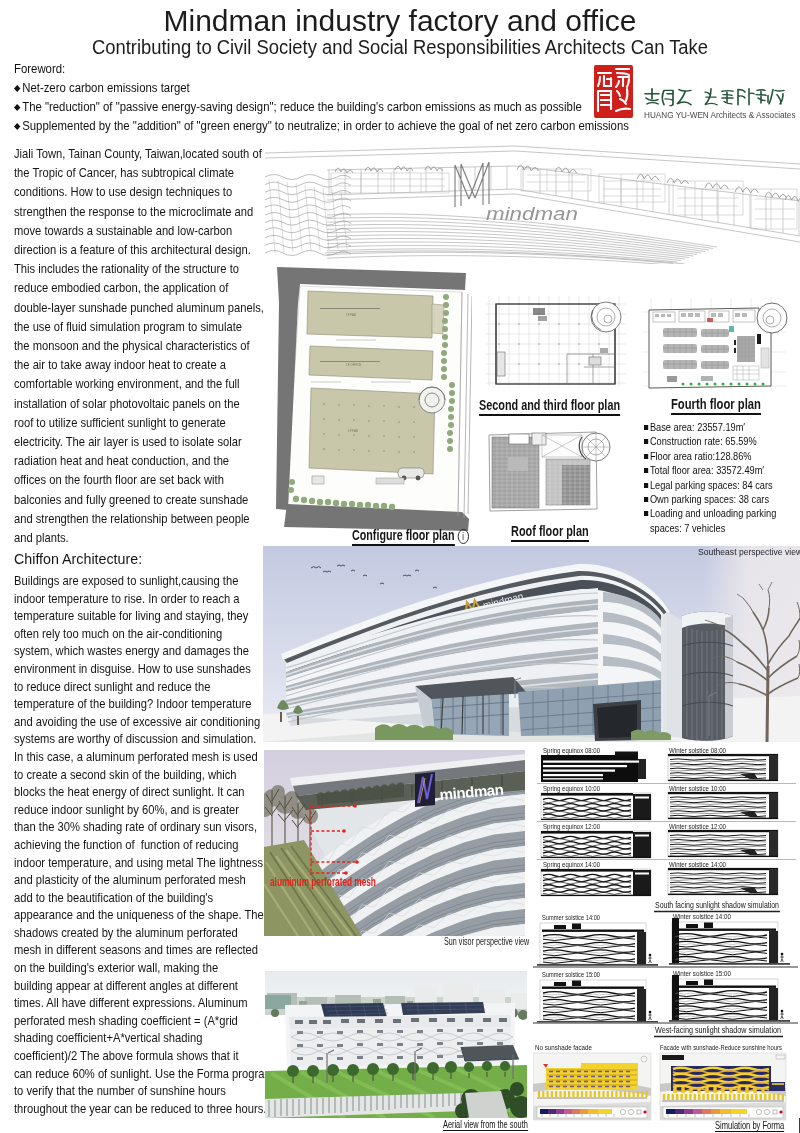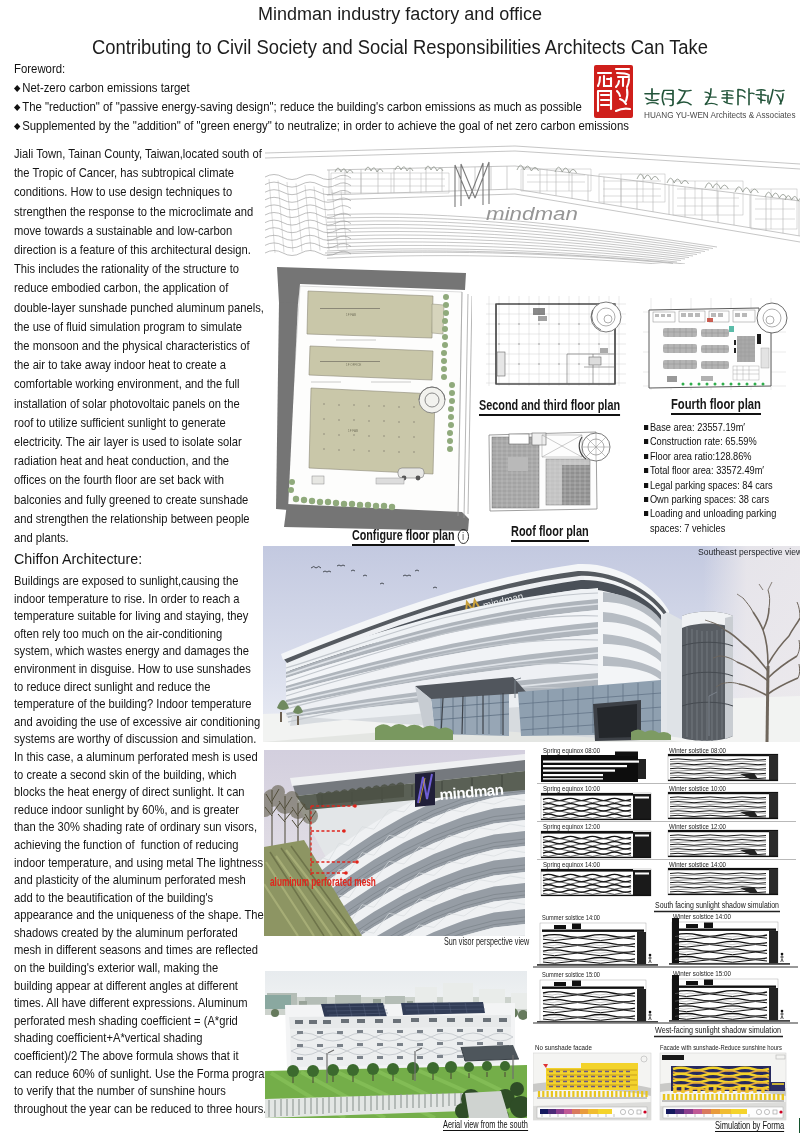--- a/index.html
+++ b/index.html
@@ -6,21 +6,21 @@
 body{width:800px;height:1133px;position:relative;background:#fff;font-family:"Liberation Sans",sans-serif;color:#111;overflow:hidden;}
 .abs{position:absolute;}
 .dm{display:inline-block;width:5px;height:5px;background:#111;transform:rotate(45deg);margin:0 3px 1px 1px;}
 .sq{display:inline-block;width:5px;height:5px;background:#111;margin:0 2px 1px 0;}
 .cap{font-weight:bold;color:#161616;}
 .u{border-bottom:2px solid #111;padding-bottom:1px;}
 </style>
 </head>
 <body>
 
-<div class="abs" style="left:0;top:4px;width:800px;text-align:center;font-size:18px;color:#1c1c1c;">Mindman industry factory and office</div>
+<div class="abs" style="left:0;top:4px;width:800px;text-align:center;font-size:30px;color:#1c1c1c;">Mindman industry factory and office</div>
 
 <div class="abs" style="left:0;top:36px;width:800px;text-align:center;font-size:19.5px;color:#1c1c1c;transform:scaleX(0.943);transform-origin:400px 0;white-space:nowrap;">Contributing to Civil Society and Social Responsibilities Architects Can Take</div>
 
 <div class="abs" style="left:14px;top:62px;font-size:12.5px;white-space:nowrap;transform:scaleX(0.91);transform-origin:0 0;">Foreword:</div>
 
 <div class="abs" style="left:14px;top:81px;font-size:12.5px;white-space:nowrap;transform:scaleX(0.91);transform-origin:0 0;"><span class="dm"></span>Net-zero carbon emissions target</div>
 
 <div class="abs" style="left:14px;top:100px;font-size:12.5px;white-space:nowrap;transform:scaleX(0.91);transform-origin:0 0;"><span class="dm"></span>The "reduction" of "passive energy-saving design"; reduce the building's carbon emissions as much as possible</div>
 
 <div class="abs" style="left:14px;top:119px;font-size:12.5px;white-space:nowrap;transform:scaleX(0.91);transform-origin:0 0;"><span class="dm"></span>Supplemented by the "addition" of "green energy" to neutralize; in order to achieve the goal of net zero carbon emissions</div>

